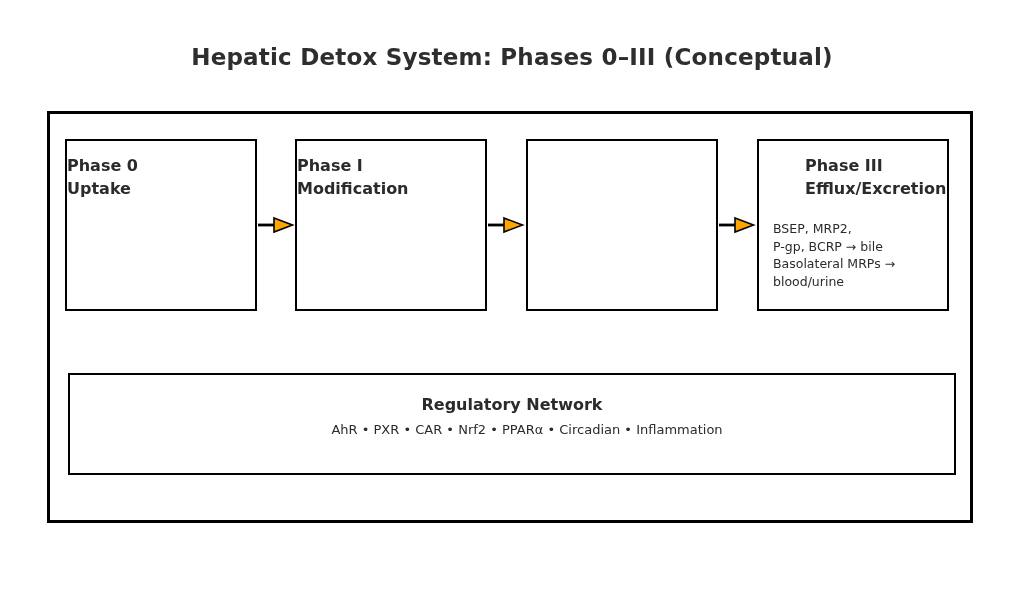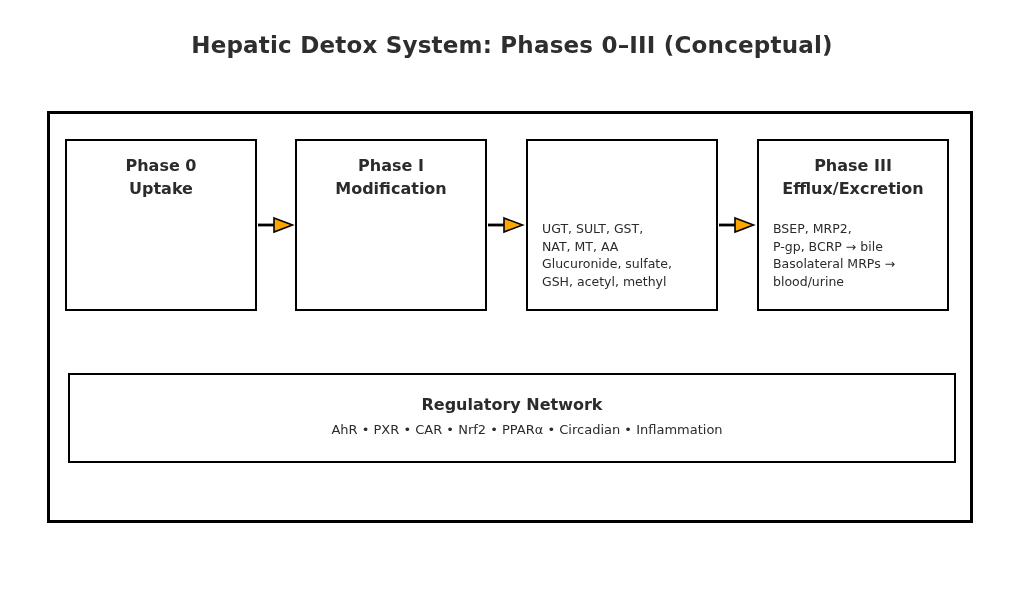--- a/index.html
+++ b/index.html
@@ -8,21 +8,21 @@
     width: 1024px;
     height: 589px;
     background: #ffffff;
     font-family: "DejaVu Sans", "Liberation Sans", sans-serif;
     position: relative;
     overflow: hidden;
     color: #2b2b2b;
   }
   .page-title {
     position: absolute;
-    top: 32px;
+    top: 44px;
     left: 0;
     width: 100%;
     text-align: center;
     font-size: 23px;
     font-weight: bold;
     color: #2e2e2e;
     letter-spacing: 0.2px;
   }
   .outer-frame {
     position: absolute;
@@ -37,24 +37,23 @@
     position: absolute;
     top: 139px;
     width: 192px;
     height: 172px;
     border: 2.5px solid #000000;
     background: #ffffff;
   }
   .phase-card.p0 { left: 65px; }
   .phase-card.p1 { left: 295px; }
   .phase-card.p2 { left: 526px; }
-  .phase-card.p3 { left: 757px; }
+  .phase-card.p3 { left: 757px; padding-left: 46px; }
   .phase-title {
     margin-top: 13px;
-    text-align: center;
     font-size: 16px;
     font-weight: bold;
     line-height: 1.45;
     white-space: pre-line;
     color: #2b2b2b;
   }
   .phase-body {
     position: absolute;
     left: 14px;
     right: 6px;
@@ -73,21 +72,21 @@
   .flow-arrow.a0 { left: 257px; }
   .flow-arrow.a1 { left: 487px; }
   .flow-arrow.a2 { left: 718px; }
   .flow-arrow line { stroke: #000000; stroke-width: 2.8; }
   .flow-arrow polygon { stroke: #000000; stroke-width: 1.6; stroke-linejoin: miter; }
   .regulatory-box {
     position: absolute;
     left: 68px;
     top: 373px;
     width: 888px;
-    height: 90px;
+    height: 102px;
     border: 2px solid #000000;
     background: #ffffff;
   }
   .regulatory-title {
     margin-top: 20px;
     text-align: center;
     font-size: 16px;
     font-weight: bold;
     color: #2b2b2b;
   }
@@ -120,24 +119,20 @@
   <div class="phase-title">Phase I
 Modification</div>
 </div>
 
 <svg class="flow-arrow a1" viewBox="0 0 39 20">
   <line x1="1" y1="10" x2="20" y2="10"></line>
   <polygon points="17,3 35.5,10 17,17" fill="#FFA500"></polygon>
 </svg>
 
 <div class="phase-card p2">
-  <div class="phase-body">UGT, SULT, GST,
-NAT, MT, AA
-Glucuronide, sulfate,
-GSH, acetyl, methyl</div>
 </div>
 
 <svg class="flow-arrow a2" viewBox="0 0 39 20">
   <line x1="1" y1="10" x2="20" y2="10"></line>
   <polygon points="17,3 35.5,10 17,17" fill="#FFA500"></polygon>
 </svg>
 
 <div class="phase-card p3">
   <div class="phase-title">Phase III
 Efflux/Excretion</div>

